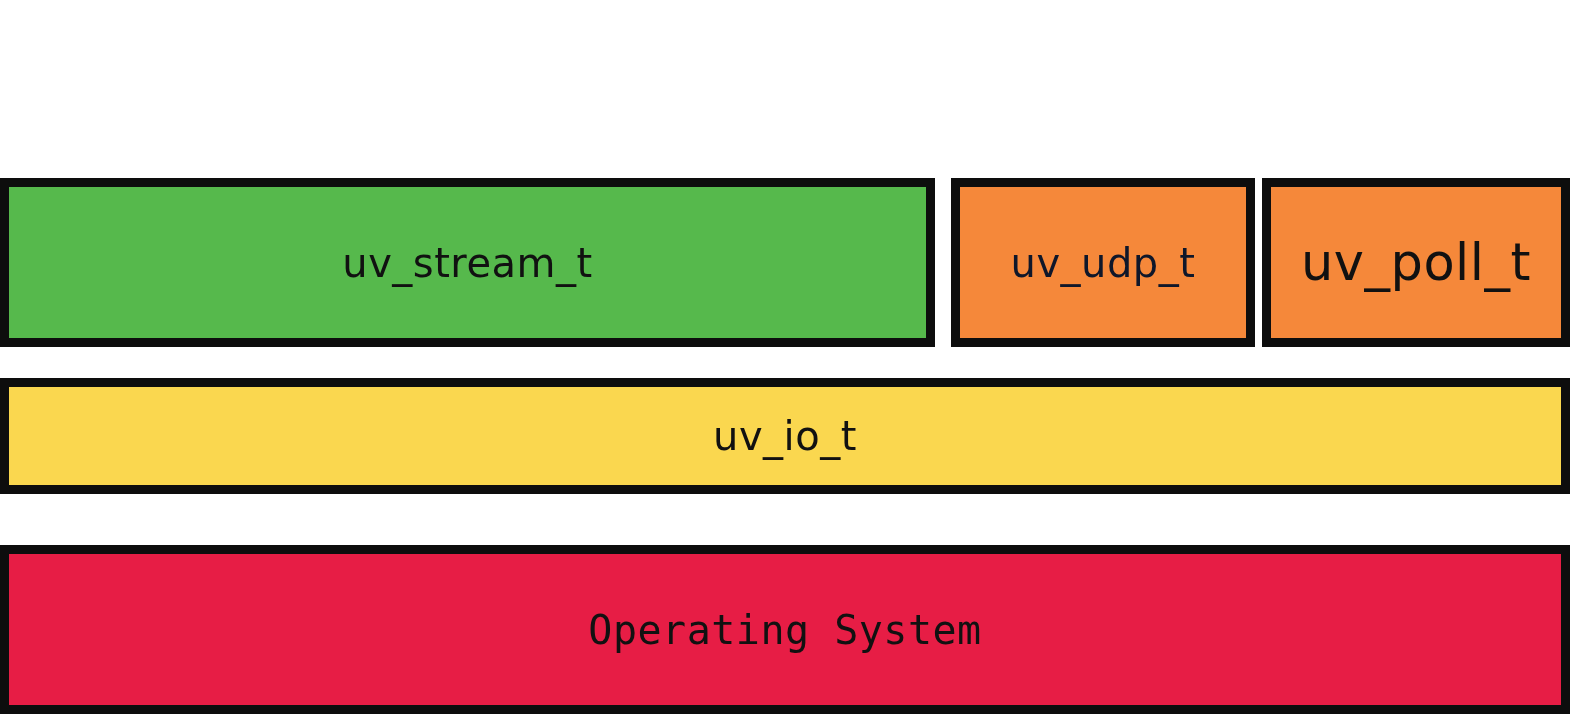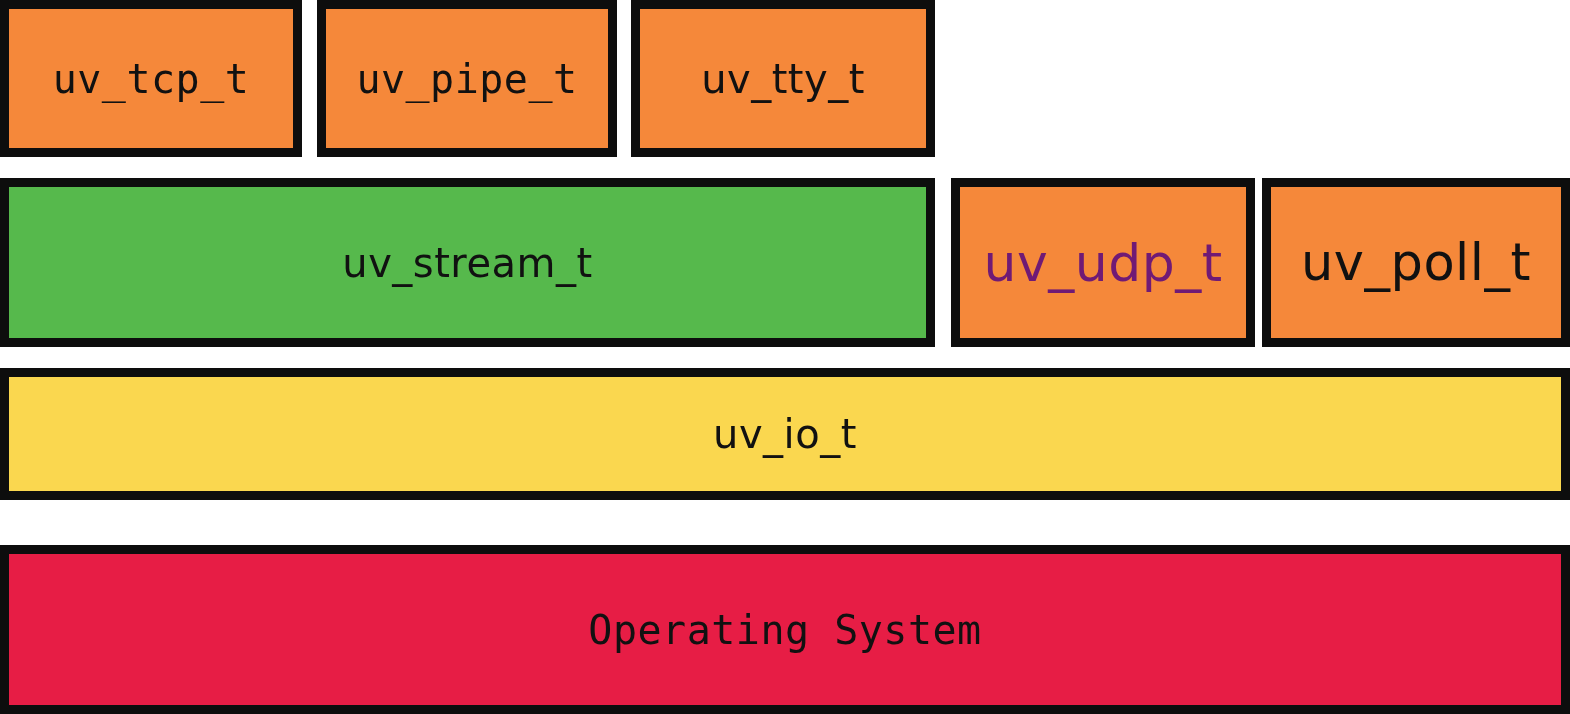--- a/index.html
+++ b/index.html
@@ -47,53 +47,39 @@
   #box-uv-tcp-t   { left: 0px;   top: 0px; width: 302px; height: 157px; }
   #box-uv-pipe-t  { left: 317px; top: 0px; width: 300px; height: 157px; }
   #box-uv-tty-t   { left: 631px; top: 0px; width: 304px; height: 157px; }
   
   #row-stream { top: 178px; height: 123px; }
   #box-uv-stream-t { left: 0px;    top: 0px; width: 935px; height: 169px; }
   #box-uv-udp-t    { left: 951px;  top: 0px; width: 304px; height: 169px; }
   #box-uv-poll-t   { left: 1262px; top: 0px; width: 308px; height: 169px; }
   
   #row-io { top: 368px; height: 166px; }
-  #box-uv-io-t { left: 0px; top: 0px; width: 1570px; height: 132px; }
+  #box-uv-io-t { left: 0px; top: 10px; width: 1570px; height: 116px; }
   
   #row-os { top: 545px; height: 169px; }
   #box-operating-system { left: 0px; top: 0px; width: 1570px; height: 169px; }
 </style>
 </head>
 <body>
 
 <div id="stack-diagram" style="background: rgb(255, 255, 255);">
 
-  <div class="layer-row" id="row-handles">
-
-    <div class="node-box font-mono" id="box-uv-tcp-t" style="background: rgb(245, 136, 58); border-color: rgb(13, 13, 13);">
-      <span class="node-label" style="font-size: 40px; color: rgb(17, 17, 17);">uv_tcp_t</span>
-    </div>
-
-    <div class="node-box font-mono" id="box-uv-pipe-t" style="background: rgb(245, 136, 58); border-color: rgb(13, 13, 13);">
-      <span class="node-label" style="font-size: 40px; color: rgb(17, 17, 17);">uv_pipe_t</span>
-    </div>
-
-    <div class="node-box font-sans" id="box-uv-tty-t" style="background: rgb(245, 136, 58); border-color: rgb(13, 13, 13);">
-      <span class="node-label" style="font-size: 40px; color: rgb(17, 17, 17);">uv_tty_t</span>
-    </div>
-  </div>
 
   <div class="layer-row" id="row-stream">
 
     <div class="node-box font-sans" id="box-uv-stream-t" style="background: rgb(86, 185, 76); border-color: rgb(13, 13, 13);">
       <span class="node-label" style="font-size: 40px; color: rgb(17, 17, 17);">uv_stream_t</span>
     </div>
 
     <div class="node-box font-sans" id="box-uv-udp-t" style="background: rgb(245, 136, 58); border-color: rgb(13, 13, 13);">
-      <span class="node-label" style="font-size: 52px; color: #701a75;">uv_udp_t</span>
+      <span class="node-label" style="font-size: 40px; color: #0f172a;">uv_udp_t</span>
     </div>
 
     <div class="node-box font-sans" id="box-uv-poll-t" style="background: rgb(245, 136, 58); border-color: rgb(13, 13, 13);">
       <span class="node-label" style="font-size: 51px; color: rgb(17, 17, 17);">uv_poll_t</span>
     </div>
   </div>
 
   <div class="layer-row" id="row-io">
     <div class="node-box font-sans" id="box-uv-io-t" style="background: rgb(250, 215, 79); border-color: rgb(13, 13, 13);">
       <span class="node-label" style="font-size: 40px; color: rgb(17, 17, 17);">uv_io_t</span>

